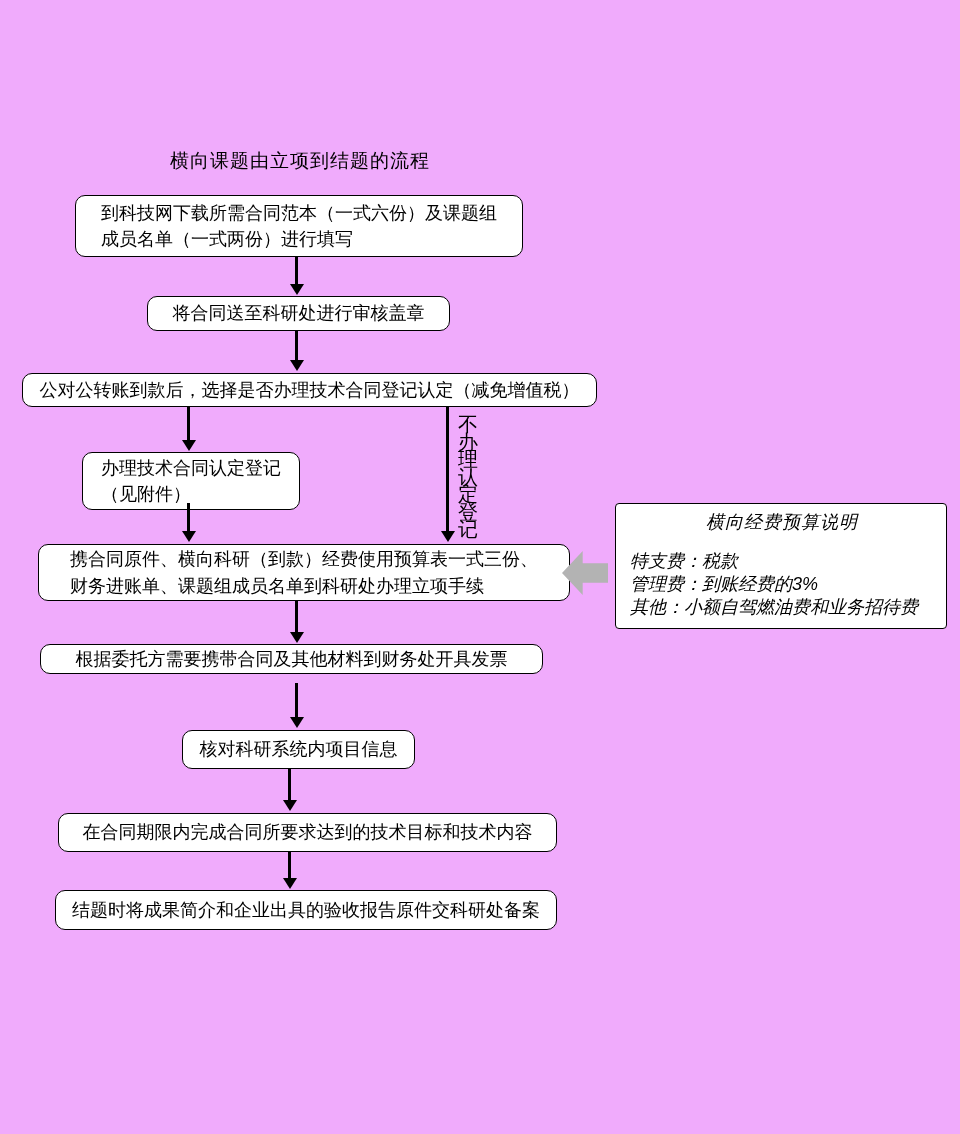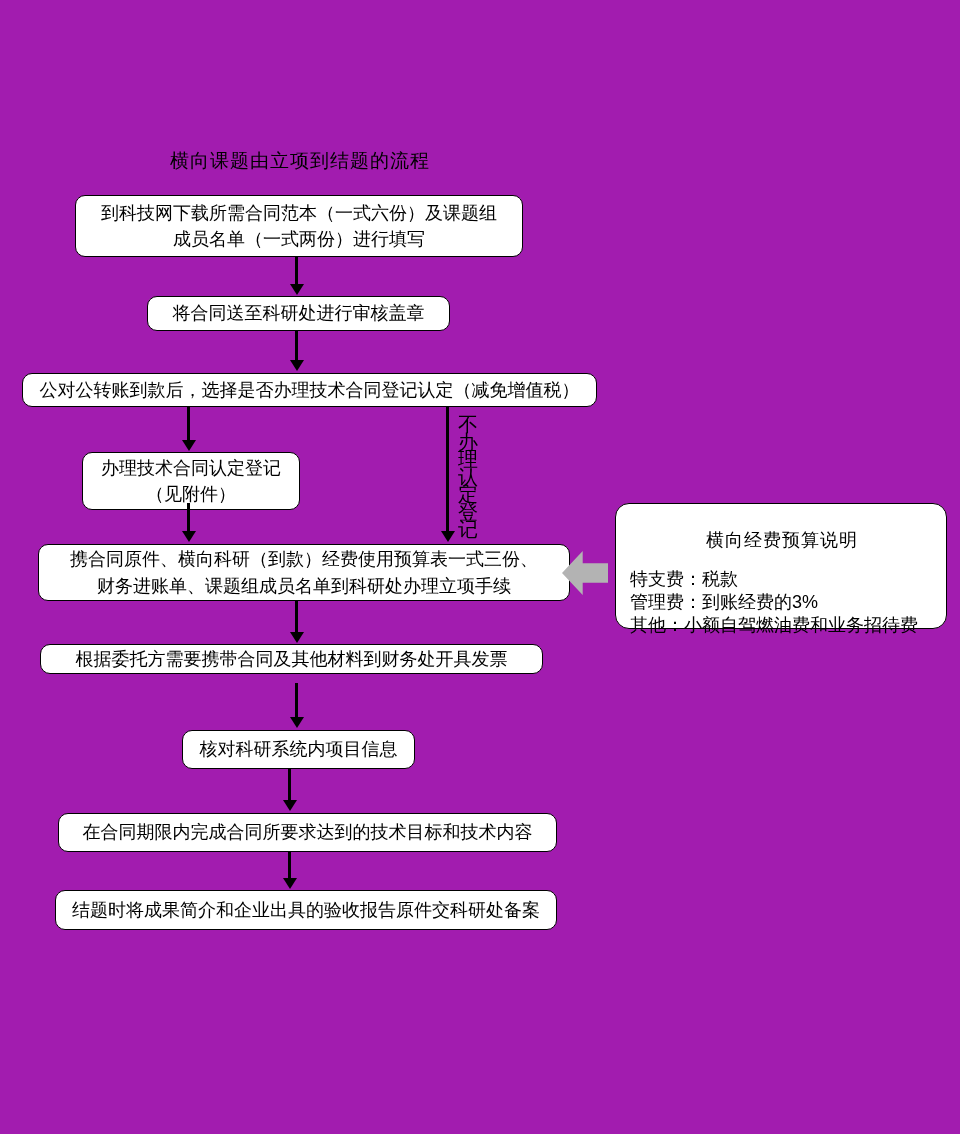--- a/index.html
+++ b/index.html
@@ -5,21 +5,21 @@
   html, body {
     margin: 0;
     padding: 0;
     background: #ffffff;
     font-family: "Liberation Sans", "DejaVu Sans", sans-serif;
   }
   #canvas {
     position: relative;
     width: 960px;
     height: 1134px;
-    background: #a21caf;
+    background: #f0abfc;
     overflow: hidden;
     color: #000000;
   }
   .page-title {
     position: absolute;
     left: 120px;
     top: 148px;
     width: 360px;
     text-align: center;
     font-size: 19px;
@@ -29,21 +29,20 @@
   }
   .flow-box {
     position: absolute;
     box-sizing: border-box;
     border: 1.5px solid #000000;
     border-radius: 10px;
     background: #ffffff;
     display: flex;
     align-items: center;
     justify-content: center;
-    text-align: center;
     font-size: 18px;
     line-height: 1.45;
     white-space: pre-line;
     padding: 0 4px;
   }
   
   .varrow {
     position: absolute;
     width: 3px;
     background: #000000;
@@ -80,23 +79,24 @@
     clip-path: polygon(0 50%, 45% 0, 45% 28%, 100% 28%, 100% 72%, 45% 72%, 45% 100%);
   }
   .note-box {
     position: absolute;
     box-sizing: border-box;
     left: 615px;
     top: 503px;
     width: 332px;
     height: 126px;
     border: 1.5px solid #000000;
-    border-radius: 14px;
+    border-radius: 4px;
     background: #ffffff;
-    padding: 24px 12px 8px 14px;
+    padding: 6px 12px 8px 14px;
+    font-style: italic;
   }
   .note-title {
     text-align: center;
     font-size: 18px;
     letter-spacing: 1px;
   }
   .note-body {
     margin-top: 16px;
     font-size: 18px;
     line-height: 23px;

